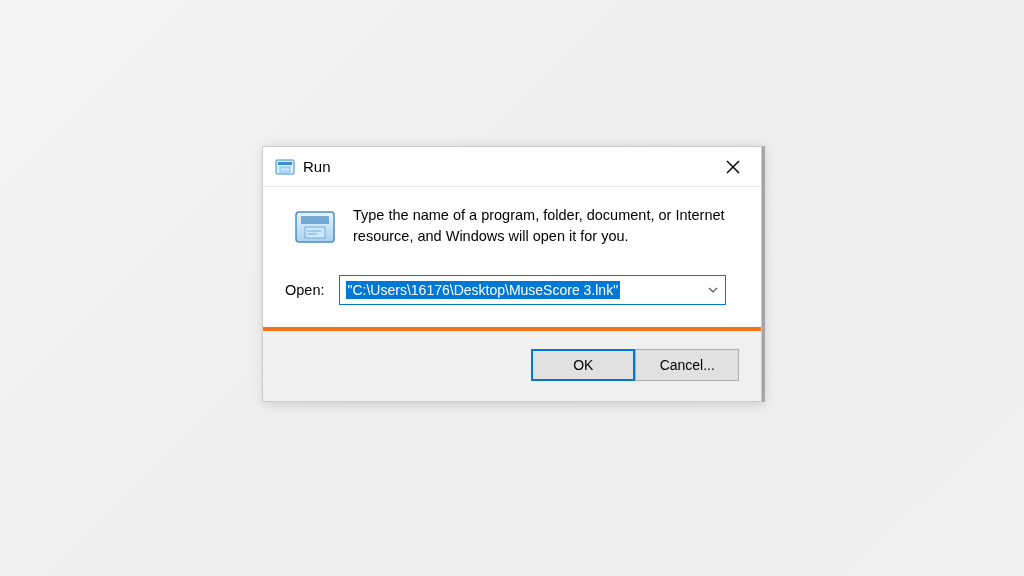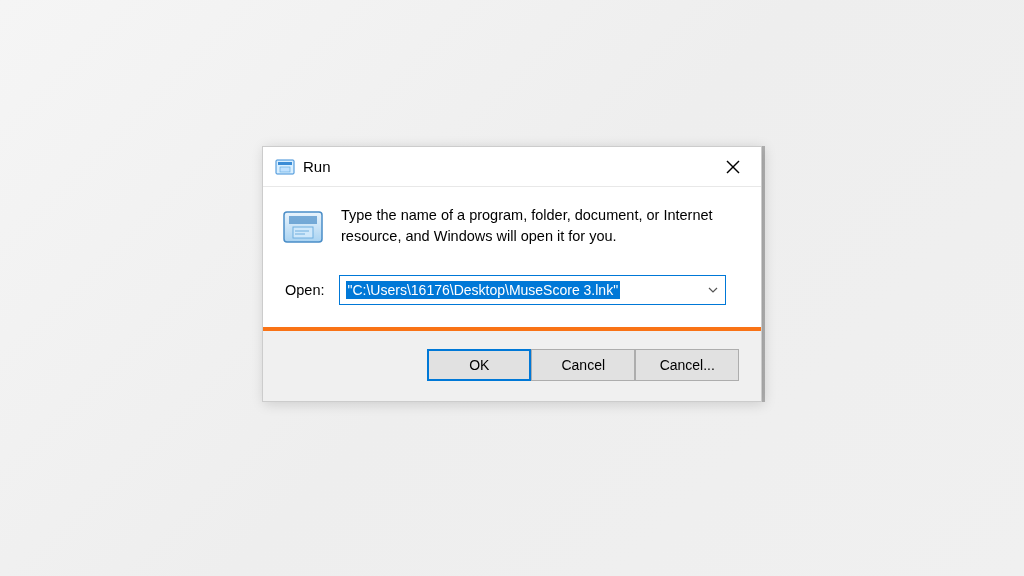--- a/index.html
+++ b/index.html
@@ -53,21 +53,21 @@
     .titlebar .close {
       width: 36px;
       height: 30px;
       display: flex;
       align-items: center;
       justify-content: center;
       cursor: pointer;
     }
     .close svg { width: 14px; height: 14px; }
     .body-area {
-      padding: 18px 22px 22px 18px;
+      padding: 18px 22px 22px 30px;
       display: flex;
       align-items: flex-start;
       gap: 16px;
     }
     .run-icon-large {
       width: 44px;
       height: 40px;
       flex-shrink: 0;
       margin-top: 2px;
     }
@@ -186,19 +186,18 @@
         <span class="chevron">
           <svg viewBox="0 0 10 6" width="10" height="6">
             <polyline points="1,1 5,5 9,1" fill="none" stroke="#555" stroke-width="1.2"></polyline>
           </svg>
         </span>
       </div>
     </div>
 
     <div class="button-row">
       <button class="btn default">OK</button>
-      <button class="btn">Cancel</button>
       <button class="btn">Cancel...</button>
     </div>
 
   </div>
   <div class="side-shadow"></div>
 </div>
 
 </body></html>

